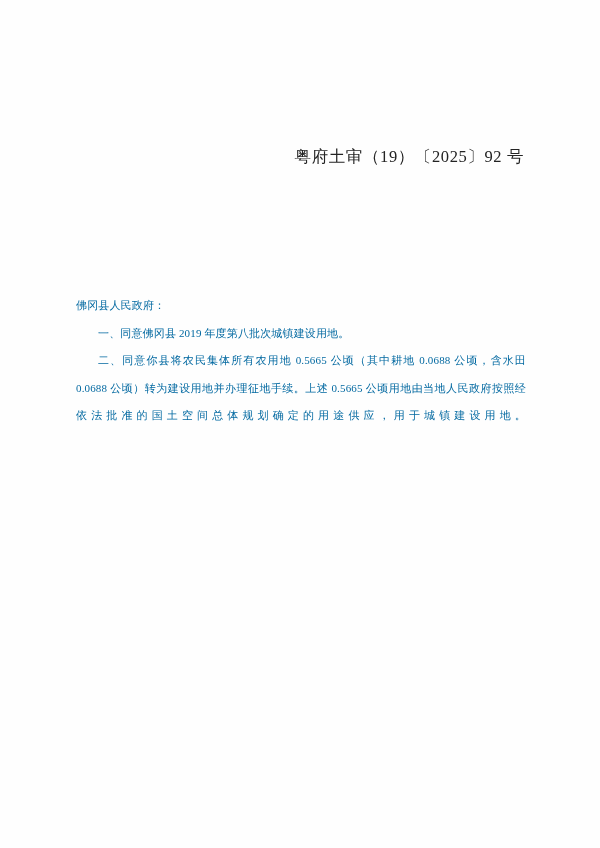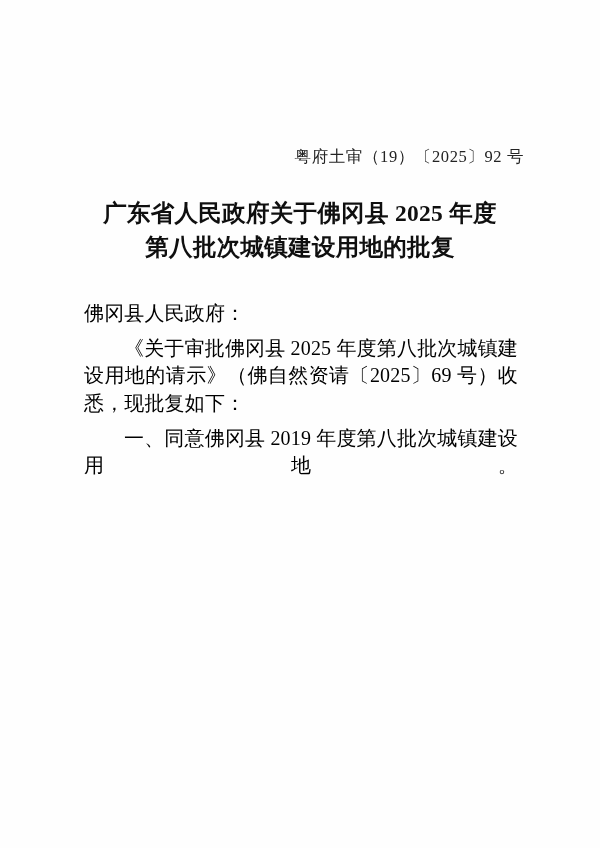--- a/index.html
+++ b/index.html
@@ -57,27 +57,27 @@
   }
 
   
   .body-block {
     position: absolute;
     top: 292px;
     left: 76px;
     width: 450px;
   }
   .para {
-    font-size: 20px;
+    font-size: 11px;
     line-height: 27.2px;
-    color: #000000;
+    color: #0369a1;
     text-align: justify;
     text-justify: inter-character;
     letter-spacing: 0.15px;
-    margin: 8px;
+    margin: 0;
     font-family: "Liberation Serif", "DejaVu Serif", serif;
   }
   .para.salutation {
     text-indent: 0;
     margin-bottom: 1px;
   }
   .para.indent {
     text-indent: 2em;
   }
   .para.gap {
@@ -89,30 +89,26 @@
     width: 100%;
   }
 </style>
 </head>
 <body>
 
 <div class="page">
 
   <div class="doc-number">粤府土审（19）〔2025〕92 号</div>
 
-  <div class="title-block">
-    <div class="title-line">广东省人民政府关于佛冈县 2025 年度</div>
-    <div class="title-line">第八批次城镇建设用地的批复</div>
-  </div>
 
   <div class="body-block">
 
     <p class="para salutation">佛冈县人民政府：</p>
 
-    <p class="para indent">《关于审批佛冈县 2025 年度第八批次城镇建设用地的请示》（佛自然资请〔2025〕69 号）收悉，现批复如下：</p>
 
     <p class="para indent">一、同意佛冈县 2019 年度第八批次城镇建设用地。</p>
 
+    <p class="para indent">二、同意你县将农民集体所有农用地 0.5665 公顷（其中耕地 0.0688 公顷，含水田 0.0688 公顷）转为建设用地并办理征地手续。上述 0.5665 公顷用地由当地人民政府按照经依法批准的国土空间总体规划确定的用途供应，用于城镇建设用地。</p>
 
 
   </div>
 
 </div>
 
 </body></html>

